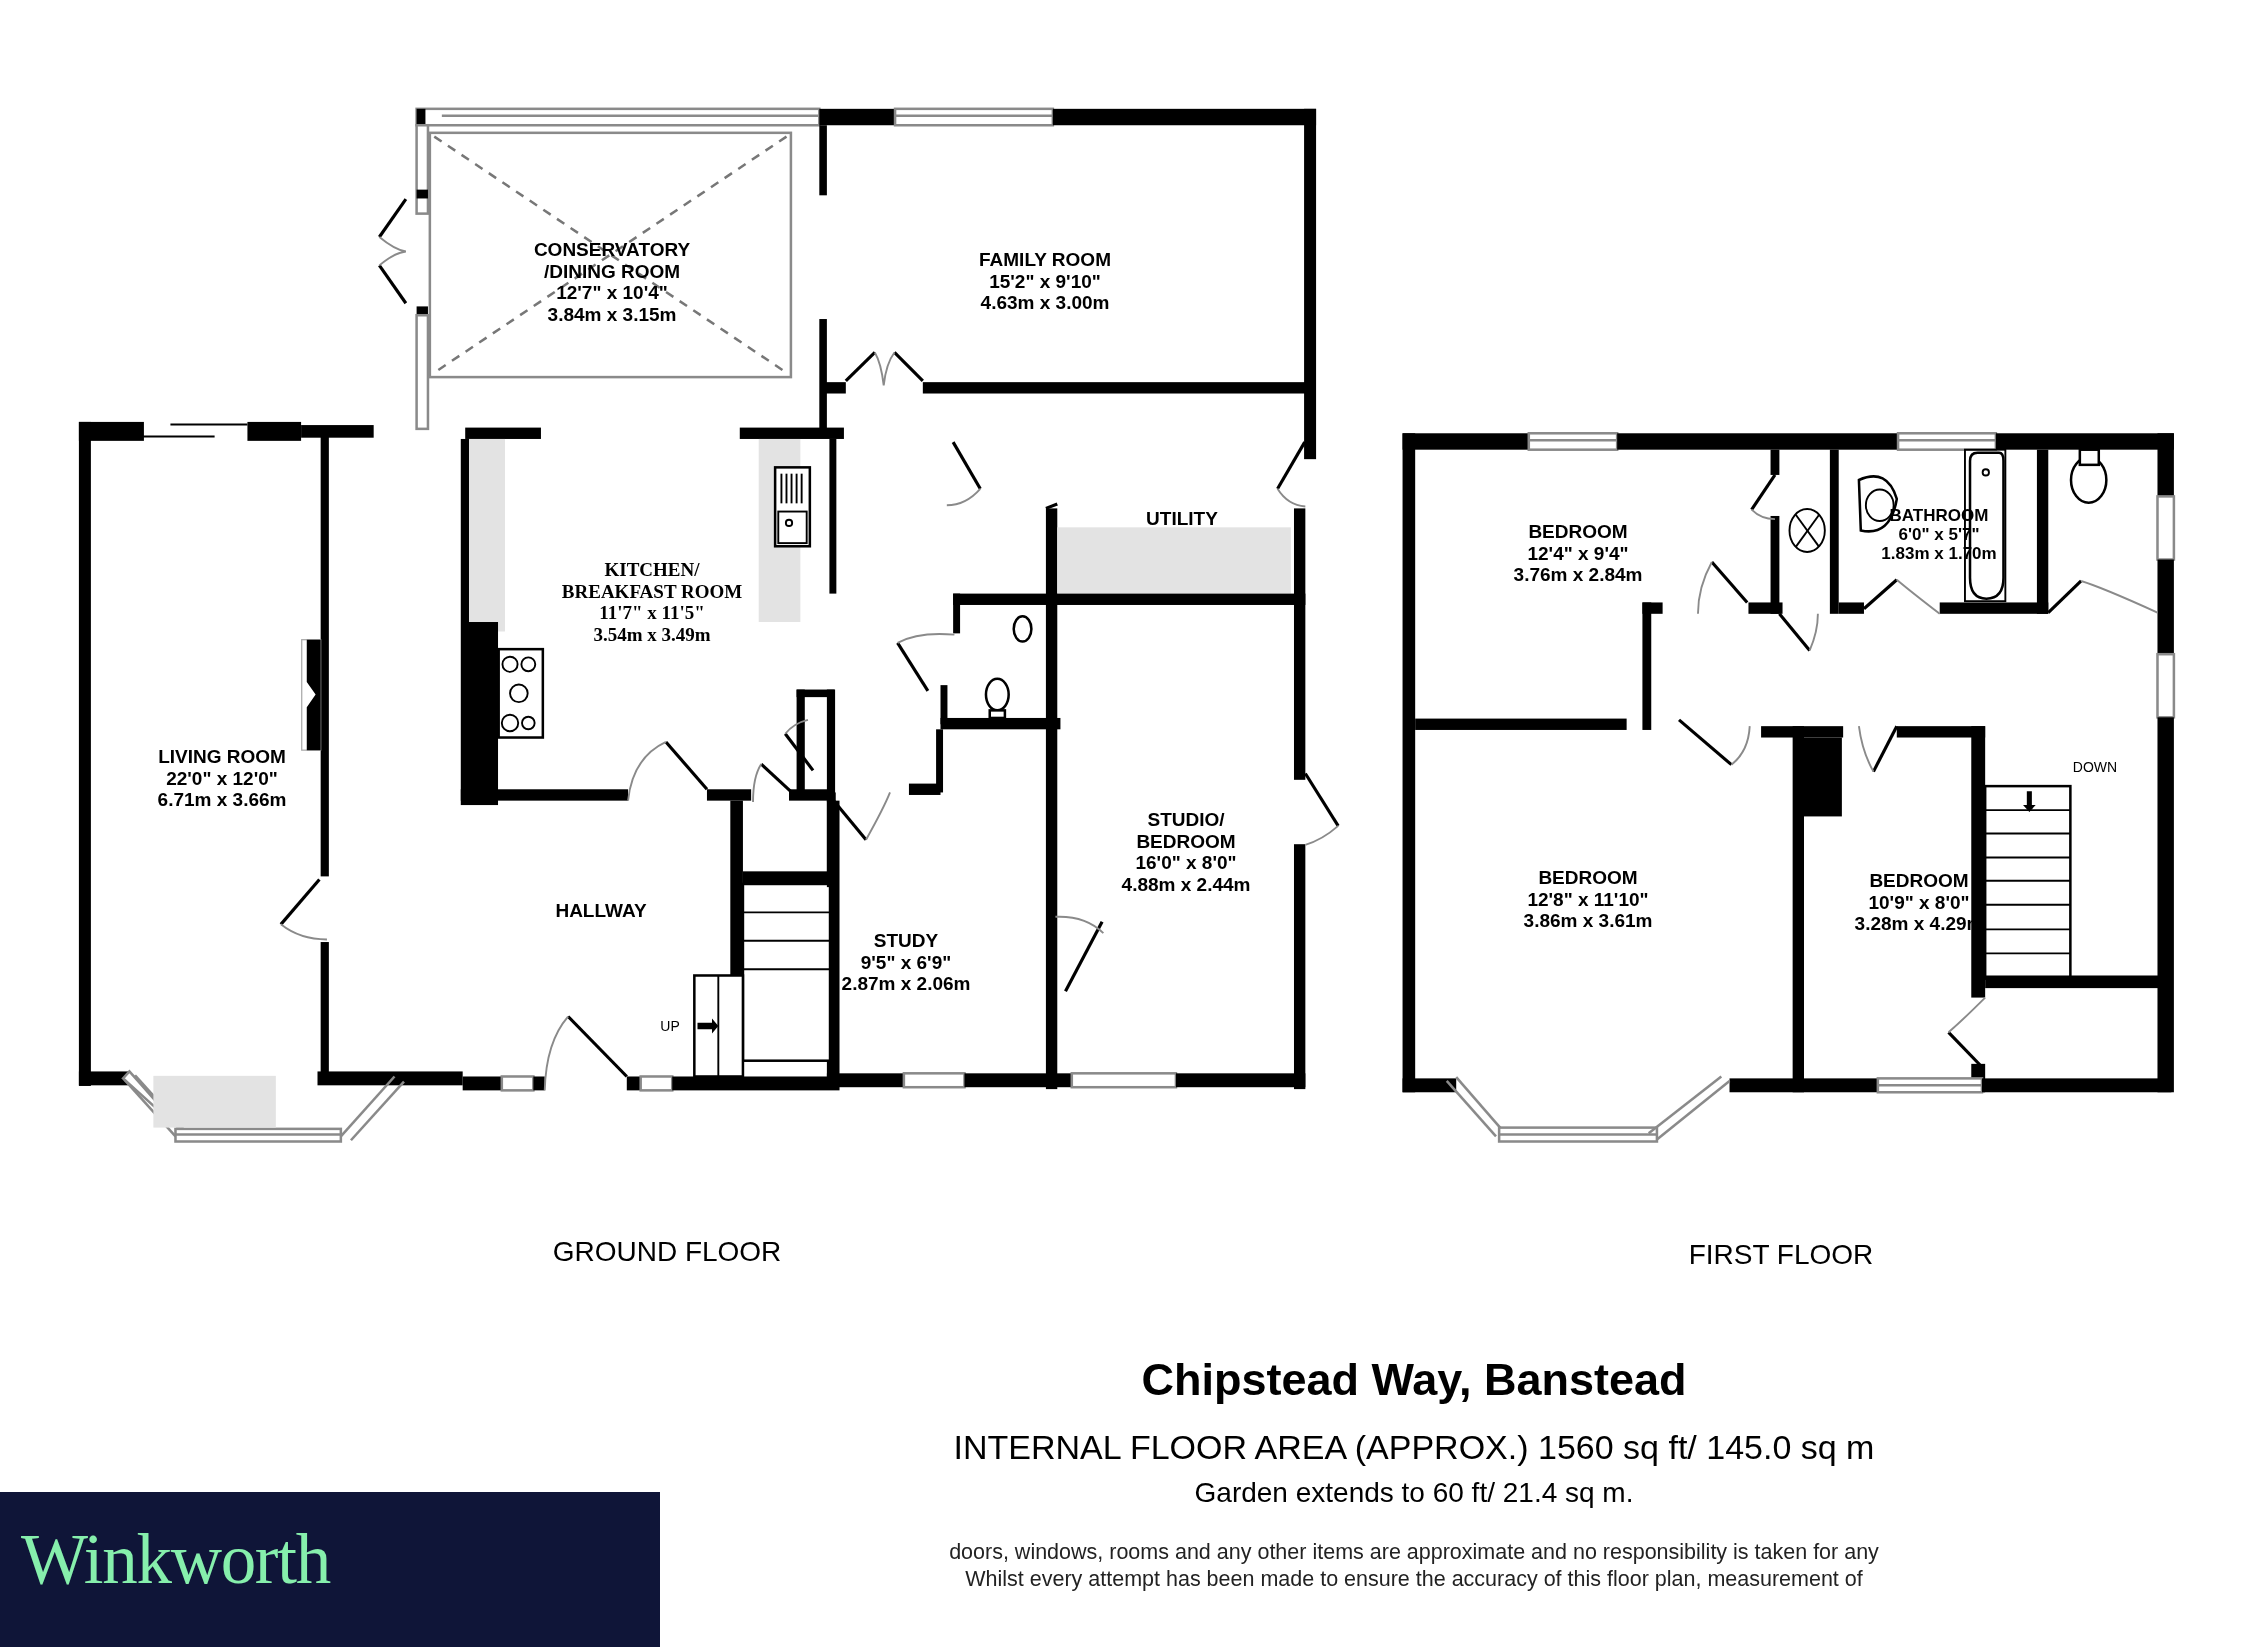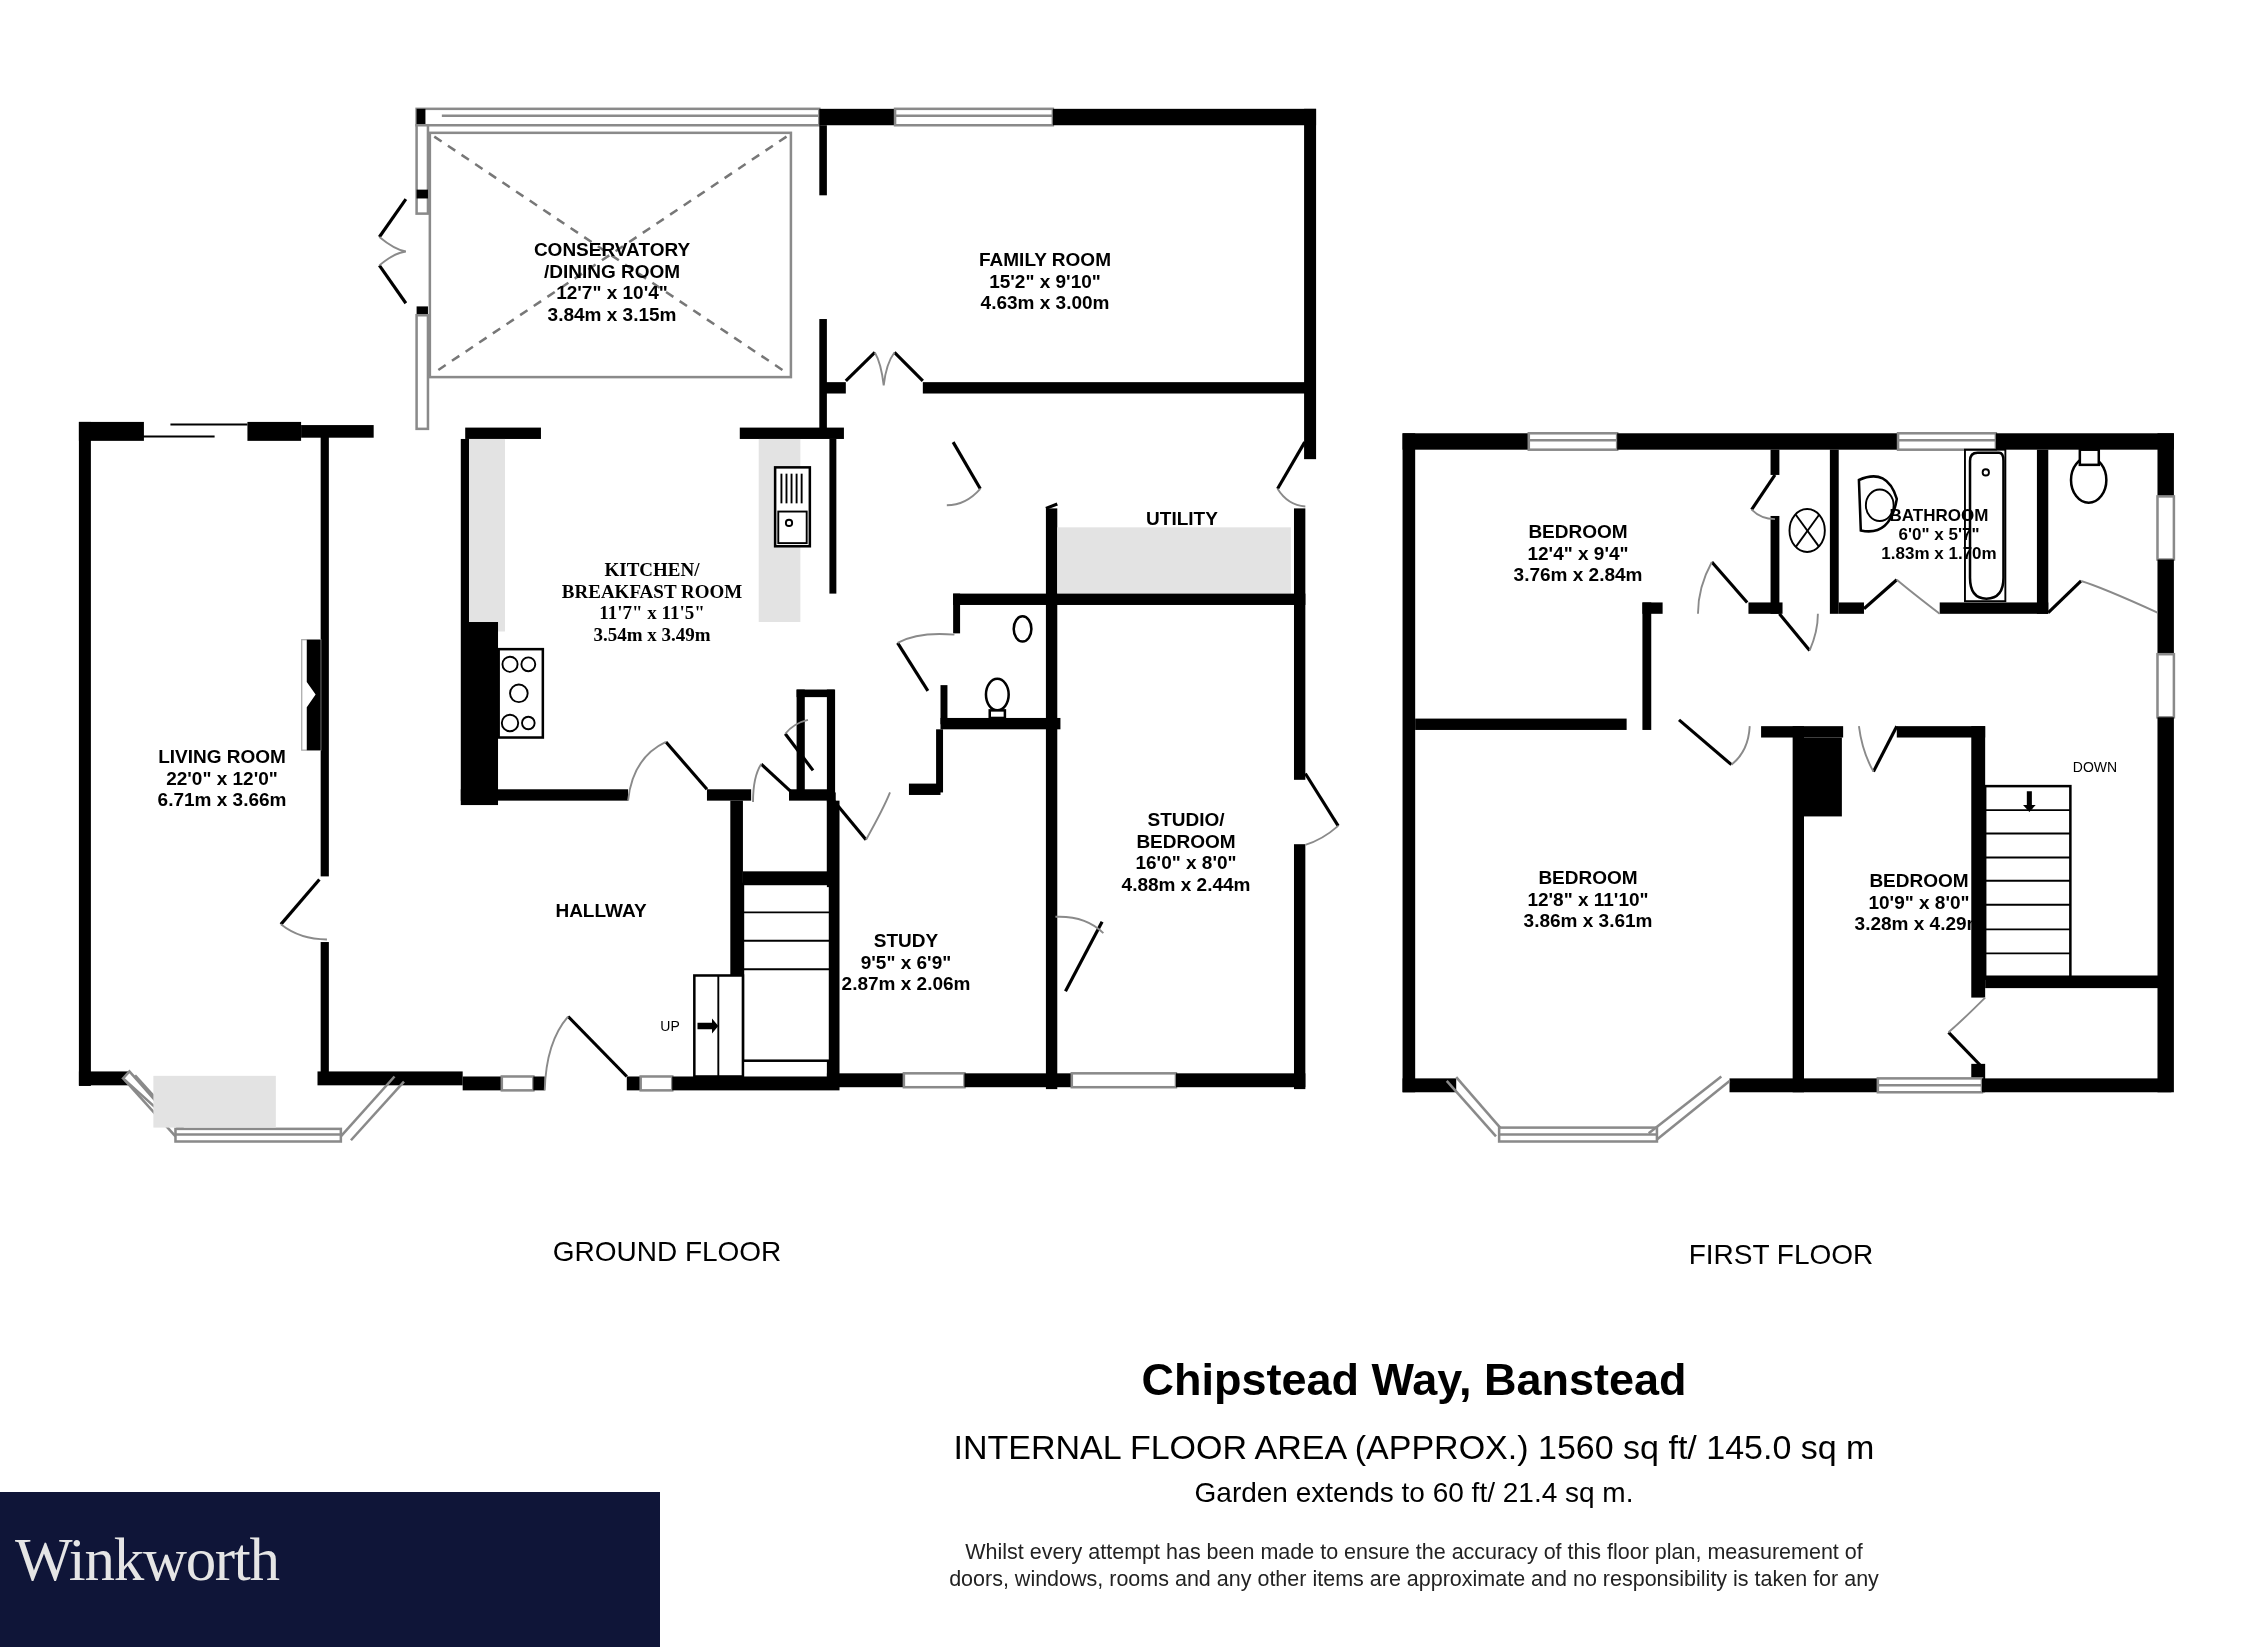--- a/index.html
+++ b/index.html
@@ -26,22 +26,22 @@
                  white-space: nowrap; letter-spacing: 0px; font-family: "Liberation Sans", sans-serif; }
   .info { position: absolute; left: 1414px; transform: translateX(-50%); text-align: center;
           white-space: nowrap; font-family: "Liberation Sans", sans-serif; }
   .title { top: 1354px; font-size: 45px; font-weight: bold; }
   .area { top: 1428px; font-size: 34px; }
   .garden { top: 1477px; font-size: 28px; }
   .disclaimer { top: 1539px; font-size: 21.5px; line-height: 26.5px; color: #222; }
   .disclaimer span { display: block; }
   #brand { position: absolute; left: 0; top: 1492px; width: 660px; height: 156px;
            background: #0f1538; }
-  #brand-name { position: absolute; left: 15px; top: 14px; color: #e5e5e5;
-                font-family: "Liberation Serif", serif; font-size: 61px; line-height: 107px;
+  #brand-name { position: absolute; left: 21px; top: 14px; color: #86efac;
+                font-family: "Liberation Serif", serif; font-size: 71px; line-height: 107px;
                 letter-spacing: -1.3px; }
 </style>
 </head>
 <body>
 
 <svg id="plan" viewBox="0 0 3582 2610" xmlns="http://www.w3.org/2000/svg">
 
   <g>
 
     <g>
@@ -376,20 +376,20 @@
 
 <div class="small-label" style="left:2095px; top:759px;">DOWN</div>
 
 <div class="floor-label" style="left:667px; top:1236px;">GROUND FLOOR</div>
 <div class="floor-label" style="left:1781px; top:1239px;">FIRST FLOOR</div>
 
 <div class="info title">Chipstead Way, Banstead</div>
 <div class="info area">INTERNAL FLOOR AREA (APPROX.) 1560 sq ft/ 145.0 sq m</div>
 <div class="info garden">Garden extends to 60 ft/ 21.4 sq m.</div>
 <div class="info disclaimer">
+  <span>doors, windows, rooms and any other items are approximate and no responsibility is taken for any</span>
   <span>Whilst every attempt has been made to ensure the accuracy of this floor plan, measurement of</span>
-  <span>doors, windows, rooms and any other items are approximate and no responsibility is taken for any</span>
 </div>
 
 <div id="brand">
   <div id="brand-name">Winkworth</div>
 </div>
 
 
 </body></html>

